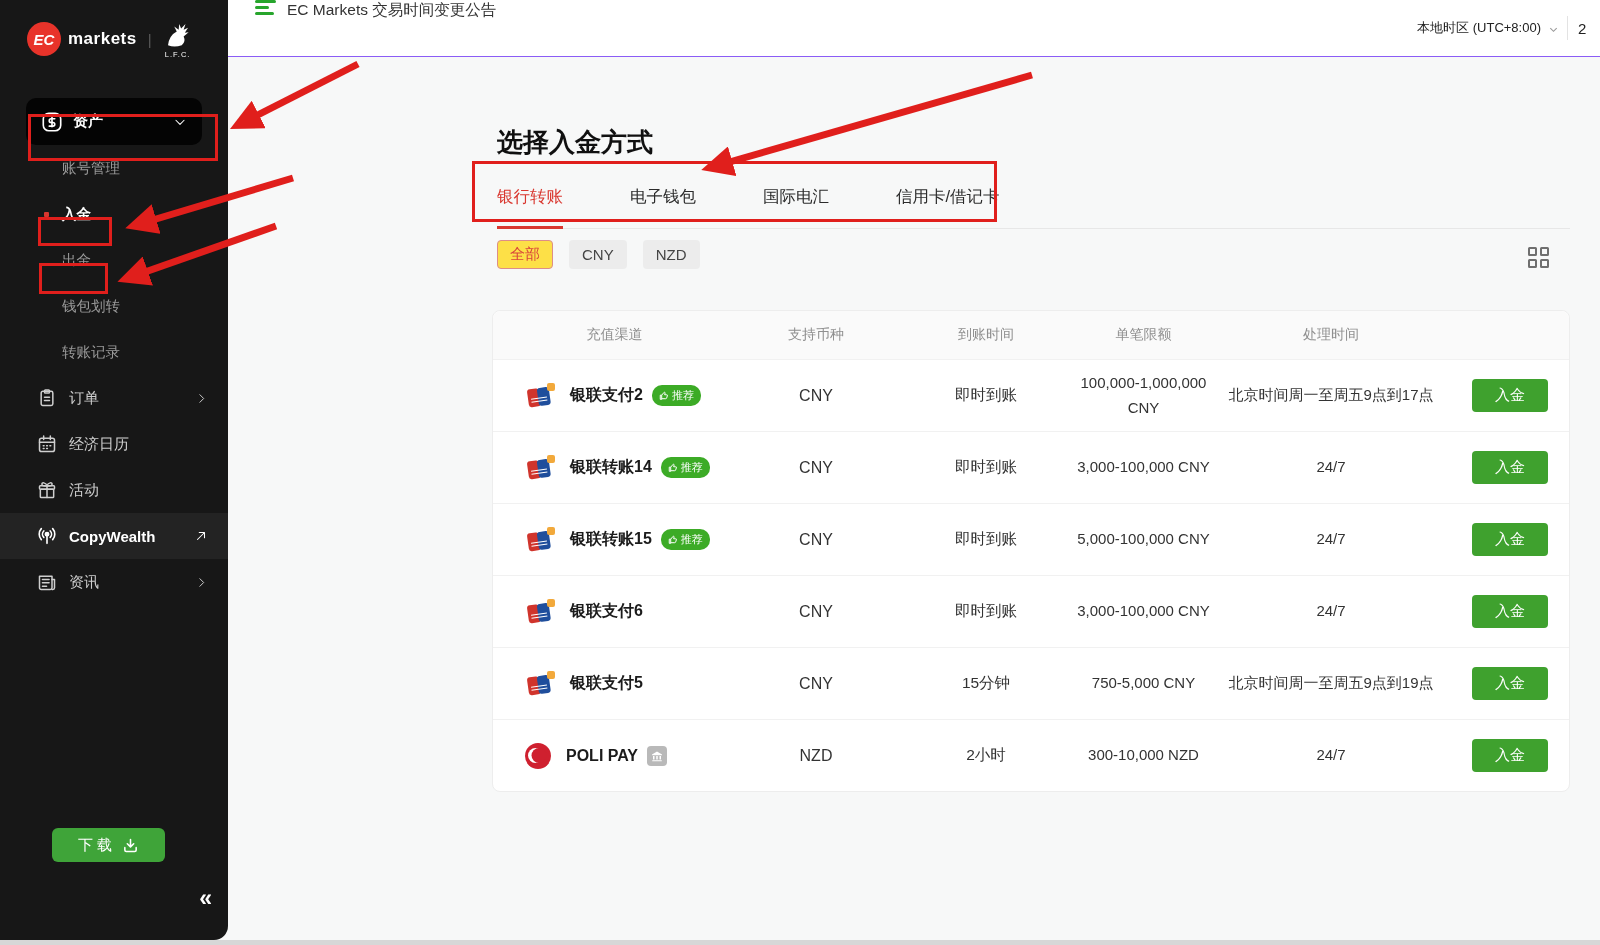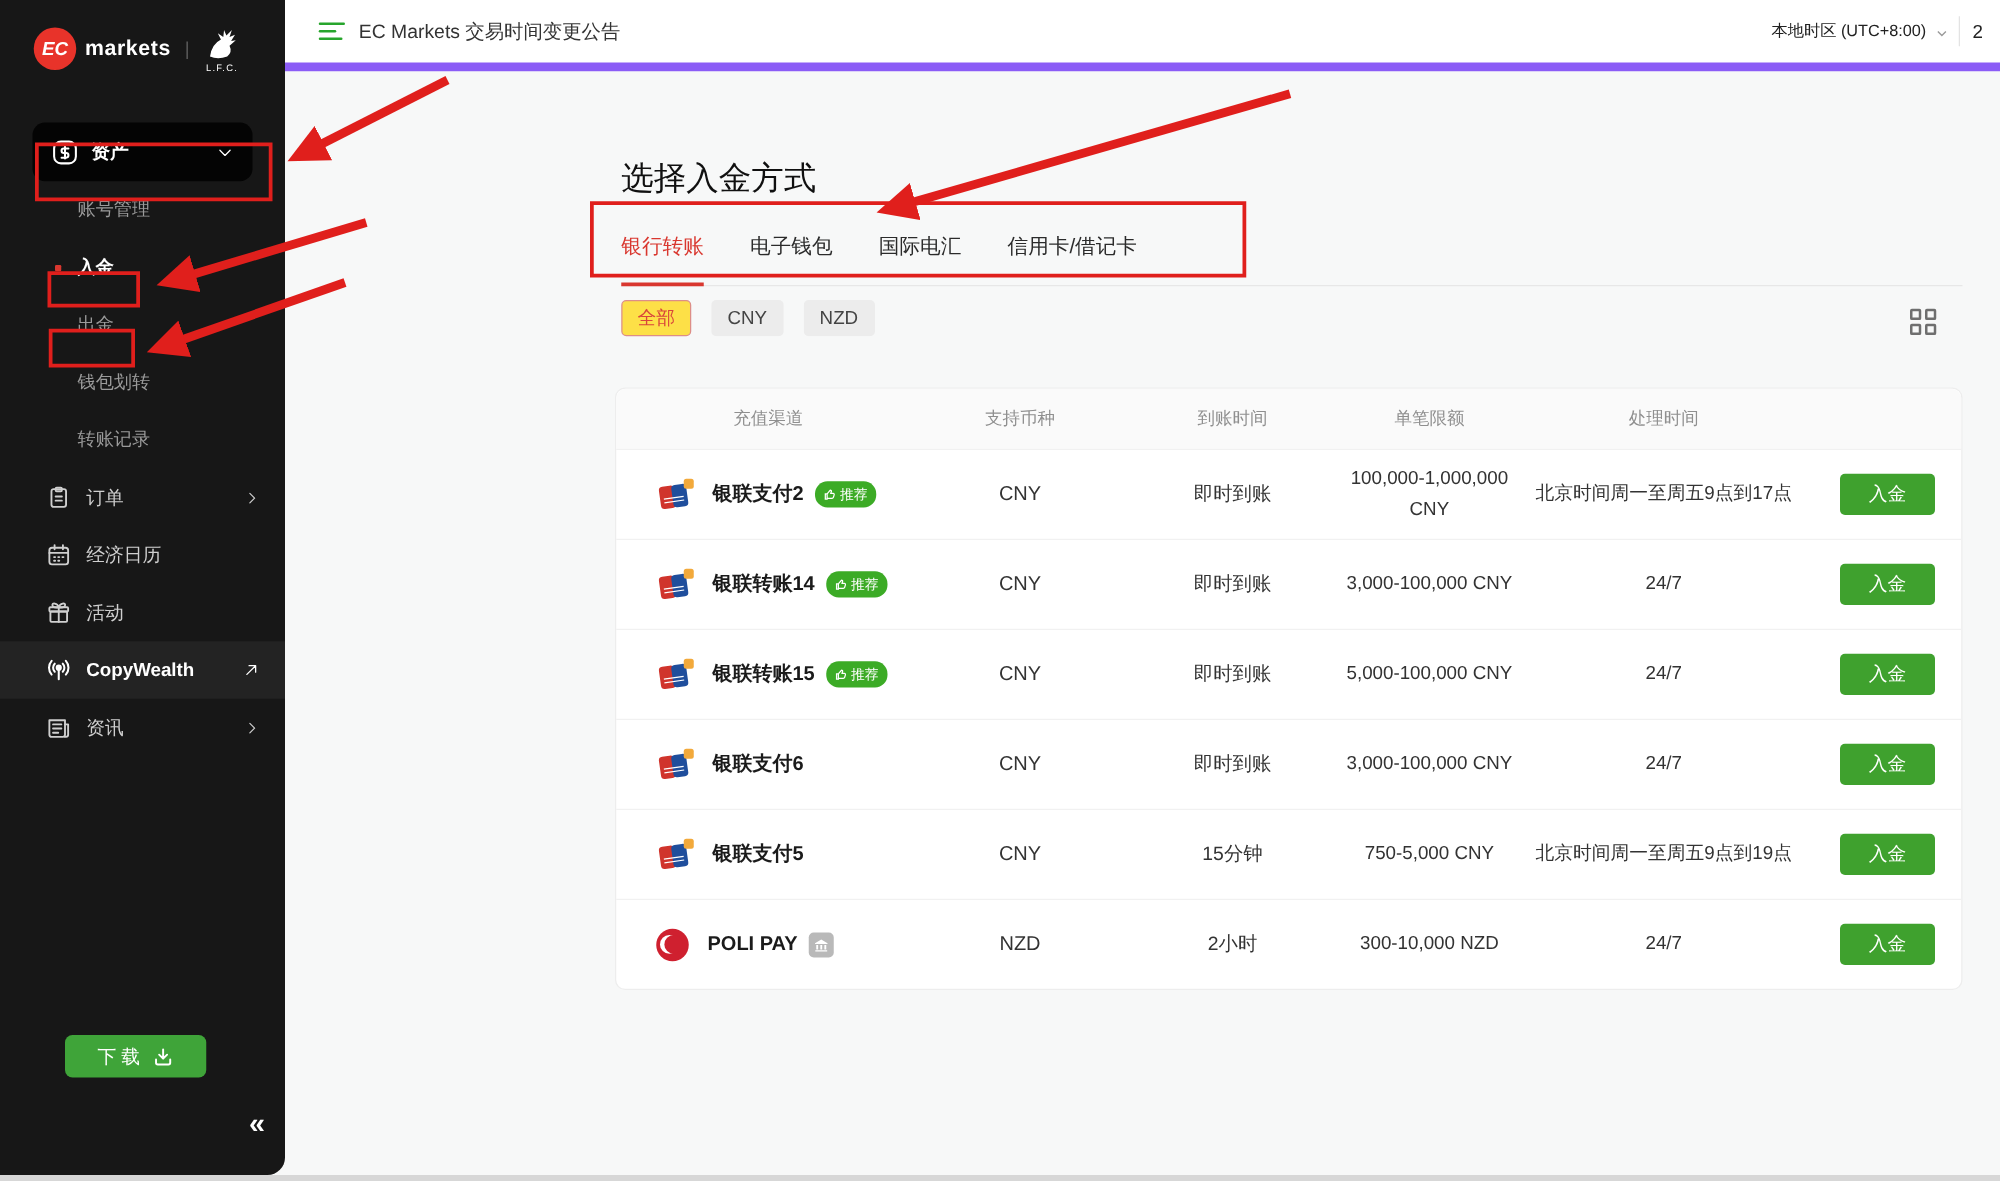--- a/index.html
+++ b/index.html
@@ -29,35 +29,35 @@
   .nav-item { height:46px; display:flex; align-items:center; padding:0 20px 0 36px; color:#cfcfcf; font-size:15px; cursor:pointer; }
   .nav-item .ic { display:flex; width:22px; justify-content:center; }
   .nav-item .lbl { margin-left:11px; }
   .nav-item .end { margin-left:auto; display:flex; }
   .nav-item.cw { background:#232323; color:#fff; font-weight:600; }
 
   .download-btn { position:absolute; left:52px; bottom:78px; width:113px; height:34px; background:#3fa439; border:none; border-radius:6px; color:#fff; font-size:15px; letter-spacing:4px; display:flex; align-items:center; justify-content:center; gap:6px; cursor:pointer; font-family:inherit; }
   .collapse { position:absolute; right:16px; bottom:30px; color:#fff; font-size:23px; font-weight:700; cursor:pointer; line-height:1; }
 
   
-  .topbar { position:absolute; left:228px; top:0; width:1372px; height:57px; background:#fff; border-bottom:7px solid #8b5cf6; display:flex; align-items:center; padding:0 10px 0 27px; z-index:1; }
+  .topbar { position:absolute; left:228px; top:0; width:1372px; height:57px; background:#fff; border-bottom:1px solid #8b5cf6; display:flex; padding:0 10px 0 27px; z-index:1; }
   .ann-icon { display:flex; flex-direction:column; gap:3.5px; width:21px; }
   .ann-icon i { display:block; height:2.5px; background:#27a52c; border-radius:2px; }
   .ann-icon i:nth-child(1){ width:21px; } .ann-icon i:nth-child(2){ width:14px; } .ann-icon i:nth-child(3){ width:19px; }
   .ann-text { margin-left:11px; font-size:15.5px; color:#333; }
   .tb-right { margin-left:auto; display:flex; align-items:center; }
   .tz { font-size:13px; color:#222; }
   .tz-caret { margin:2px 8px 0 7px; display:flex; }
   .tb-div { width:1px; height:24px; background:#e3e3e3; margin-right:10px; }
   .clock-cut { font-size:15px; color:#222; width:12px; overflow:hidden; white-space:nowrap; }
 
   
   .main { position:absolute; left:228px; top:57px; width:1372px; height:883px; background:#f7f8f8; }
-  .page-title { position:absolute; left:269px; top:68px; font-size:26px; font-weight:400; color:#101010; }
-  .tabs { position:absolute; left:269px; top:114px; width:1073px; border-bottom:1px solid #e7e7e7; display:flex; gap:37px; }
+  .page-title { position:absolute; left:269px; top:68px; font-size:26px; font-weight:700; color:#101010; }
+  .tabs { position:absolute; left:269px; top:114px; width:1073px; border-bottom:1px solid #e7e7e7; display:flex; gap:67px; }
   .tab { font-size:16.5px; color:#2b2b2b; padding:15px 0 20px; position:relative; cursor:pointer; }
   .tab.active { color:#d9372f; }
   .tab.active::after { content:""; position:absolute; left:0; right:0; bottom:-1px; height:3px; background:#d9372f; }
 
   .chips { position:absolute; left:269px; top:183px; display:flex; gap:16px; align-items:center; }
   .chip { height:29px; padding:0 12px; border-radius:4px; font-size:15px; display:flex; align-items:center; background:#ececec; color:#444; cursor:pointer; border:1px solid transparent; }
   .chip.active { background:#fde047; color:#d9453b; border:1px solid #dd8e88; }
 
   .grid-icon { position:absolute; left:1300px; top:190px; display:grid; grid-template-columns:9px 9px; grid-gap:3px; cursor:pointer; }
   .grid-icon i { width:9px; height:9px; border:2px solid #6f6f6f; border-radius:1.5px; }

